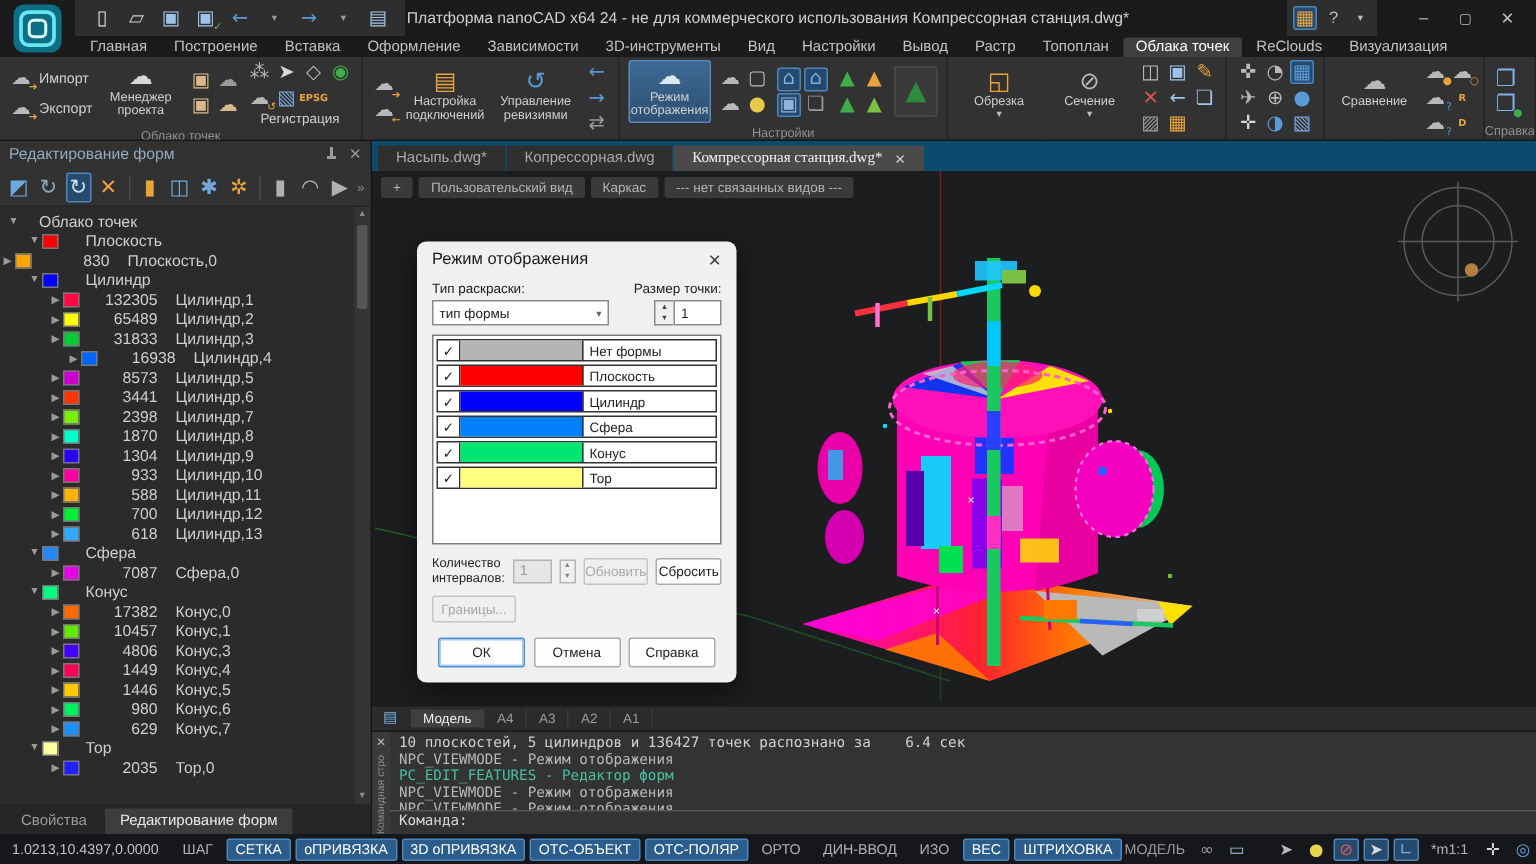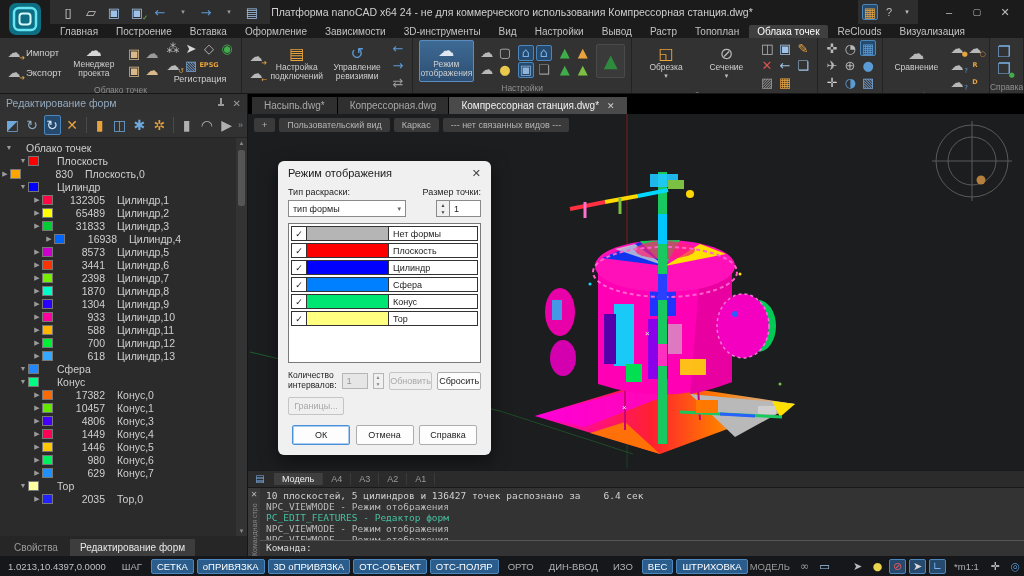--- a/index.html
+++ b/index.html
@@ -65,23 +65,23 @@
   .vscroll { position:absolute; right:0; top:0; bottom:0; width:11px; background:#333; display:flex; flex-direction:column; align-items:center; }
   .vscroll .sa { color:#8a8a8a; font-size:6px; height:10px; line-height:10px; }
   .vscroll .thumb { width:7px; height:56px; background:#555; border-radius:2px; margin-top:2px; }
   .vscroll .gap { flex:1; }
   .lp-tabs { height:20px; background:#262626; display:flex; align-items:flex-end; padding-left:4px; gap:2px; }
   .lp-tab { font-size:10px; color:#9a9a9a; padding:3px 10px; }
   .lp-tab.active { background:#3d3d3d; color:#e8e8e8; }
 
   
   .right-col { flex:1; display:flex; flex-direction:column; min-width:0; }
-  .doc-tabs { height:20px; background:#000000; display:flex; align-items:flex-end; padding-left:4px; gap:1px; flex:0 0 20px; }
+  .doc-tabs { height:20px; background:#0c4a6e; display:flex; align-items:flex-end; padding-left:4px; gap:1px; flex:0 0 20px; }
   .doc-tab { font-size:10px; color:#a8a8a8; background:#2f2f2f; padding:3px 12px; display:flex; gap:8px; align-items:center; }
-  .doc-tab.active { background:#4a4a4a; color:#f0f0f0; }
+  .doc-tab.active { background:#4a4a4a; color:#f0f0f0;font-family:Liberation Serif, serif; }
   .doc-tab .x { color:#cfcfcf; font-size:9px; }
 
   .viewport { flex:1; position:relative; background:#1c1d1f; overflow:hidden; }
   .vp-toolbar { position:absolute; left:6px; top:4px; display:flex; gap:4px; z-index:6; }
   .vp-btn { background:#3a3a3a; color:#b5b5b5; font-size:9px; padding:2px 8px; border-radius:2px; white-space:nowrap; }
   .vp-lines, .model-svg, .compass { position:absolute; pointer-events:none; }
 
   
   .dialog { position:absolute; left:30px; top:47px; width:213px; background:#f0f0f0; border-radius:6px;
     box-shadow:0 6px 18px rgba(0,0,0,.5); z-index:10; font-size:9.5px; color:#222; }
@@ -483,20 +483,26 @@
             <div class="trow" style="padding-left: 32px;">
               <span class="arr">▶</span>
               <span class="sw" style="background: rgb(51, 170, 255);"></span>
               <span class="cnt">618</span>
               <span class="lbl">Цилиндр,13</span>
             </div>
             <div class="trow" style="padding-left: 18px;">
               <span class="arr">▼</span>
               <span class="sw" style="background: rgb(34, 136, 255);"></span>
               <span class="lbl">Сфера</span>
+            </div>
+            <div class="trow" style="padding-left: 32px;">
+              <span class="arr">▶</span>
+              <span class="sw" style="background: rgb(229, 0, 229);"></span>
+              <span class="cnt">7087</span>
+              <span class="lbl">Сфера,0</span>
             </div>
             <div class="trow" style="padding-left: 18px;">
               <span class="arr">▼</span>
               <span class="sw" style="background: rgb(0, 255, 128);"></span>
               <span class="lbl">Конус</span>
             </div>
             <div class="trow" style="padding-left: 32px;">
               <span class="arr">▶</span>
               <span class="sw" style="background: rgb(255, 106, 0);"></span>
               <span class="cnt">17382</span>

